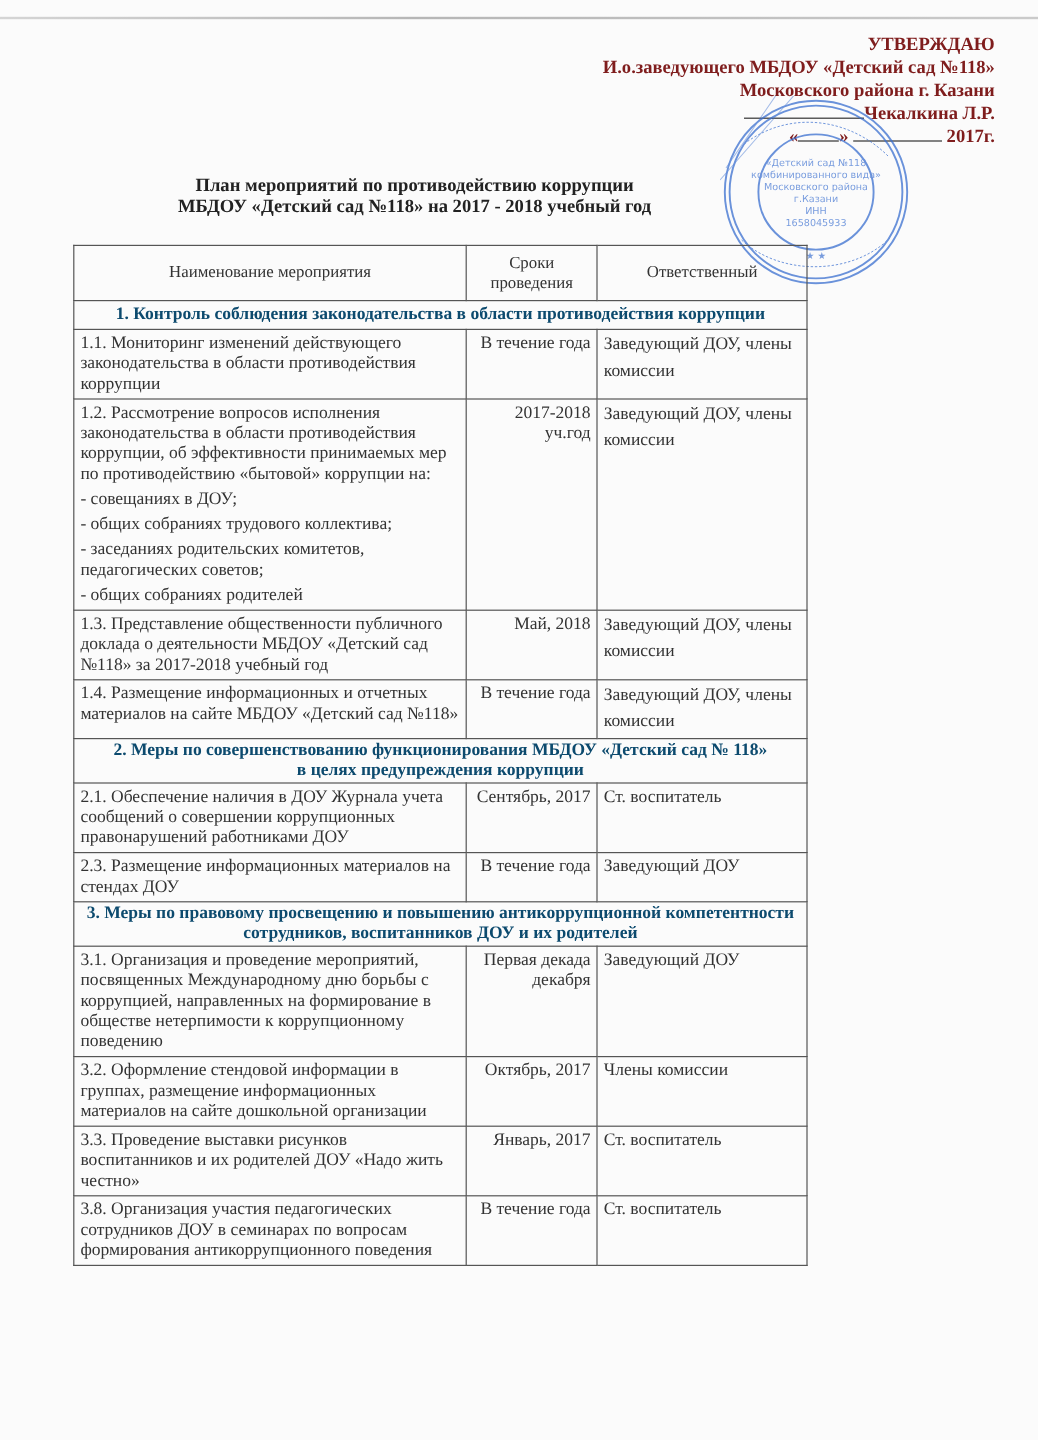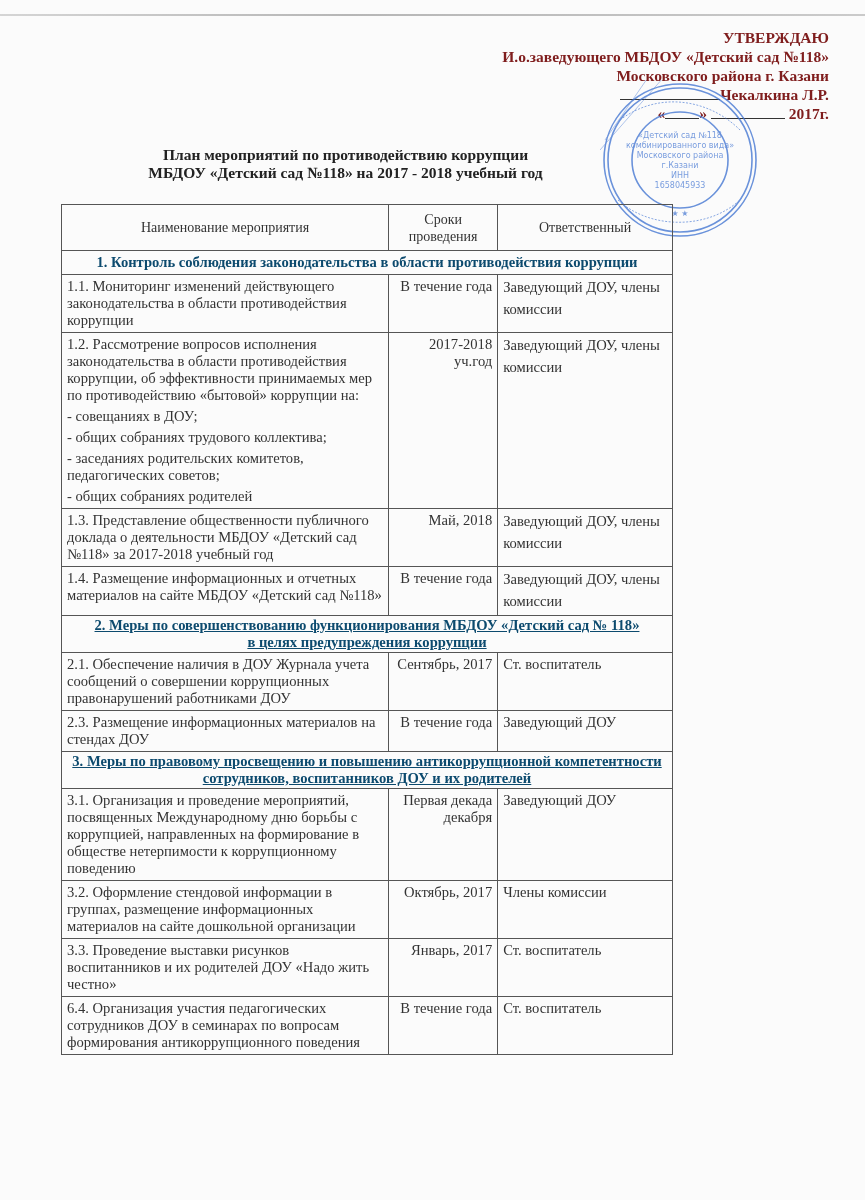--- a/index.html
+++ b/index.html
@@ -28,21 +28,21 @@
     font-size: 14.6px; line-height: 17px; color: #333;
   }
   table.plan td, table.plan th {
     border: 1.4px solid #555; vertical-align: top; padding: 3px 5px 3px 5px;
   }
   table.plan th { font-weight: normal; font-size: 14px; text-align: center; vertical-align: middle; }
   .c1 { width: 410px; }
   .c2 { width: 113px; text-align: right; }
   .c3 { width: 200px; }
   .section td { text-align: center; font-weight: bold; font-size: 14.6px; padding: 9px 5px 9px 5px; color: #0c4a6e; }
-  .section.two td { padding: 1px 5px; text-decoration: underline; }
+  .section.two td { padding: 1px 5px; }
   .resp { line-height: 22px; padding-top: 1px !important; }
   .bullet { display: block; margin-top: 4px; }
 </style>
 </head>
 <body>
 
 <div class="scan-edge"></div>
 
 <div class="approve">
   <div class="line">УТВЕРЖДАЮ</div>
@@ -147,18 +147,18 @@
     <td class="c1">3.2. Оформление стендовой информации в группах, размещение информационных материалов на сайте дошкольной организации</td>
     <td class="c2">Октябрь, 2017</td>
     <td class="c3">Члены комиссии</td>
   </tr>
   <tr>
     <td class="c1">3.3. Проведение выставки рисунков  воспитанников и их родителей ДОУ «Надо жить честно»</td>
     <td class="c2">Январь, 2017</td>
     <td class="c3">Ст. воспитатель</td>
   </tr>
   <tr>
-    <td class="c1">6.4. Организация участия  педагогических сотрудников ДОУ  в семинарах по вопросам формирования антикоррупционного поведения</td>
+    <td class="c1">3.8. Организация участия  педагогических сотрудников ДОУ  в семинарах по вопросам формирования антикоррупционного поведения</td>
     <td class="c2">В течение года</td>
     <td class="c3">Ст. воспитатель</td>
   </tr>
 </tbody>
   </table>
 
 </body></html>

